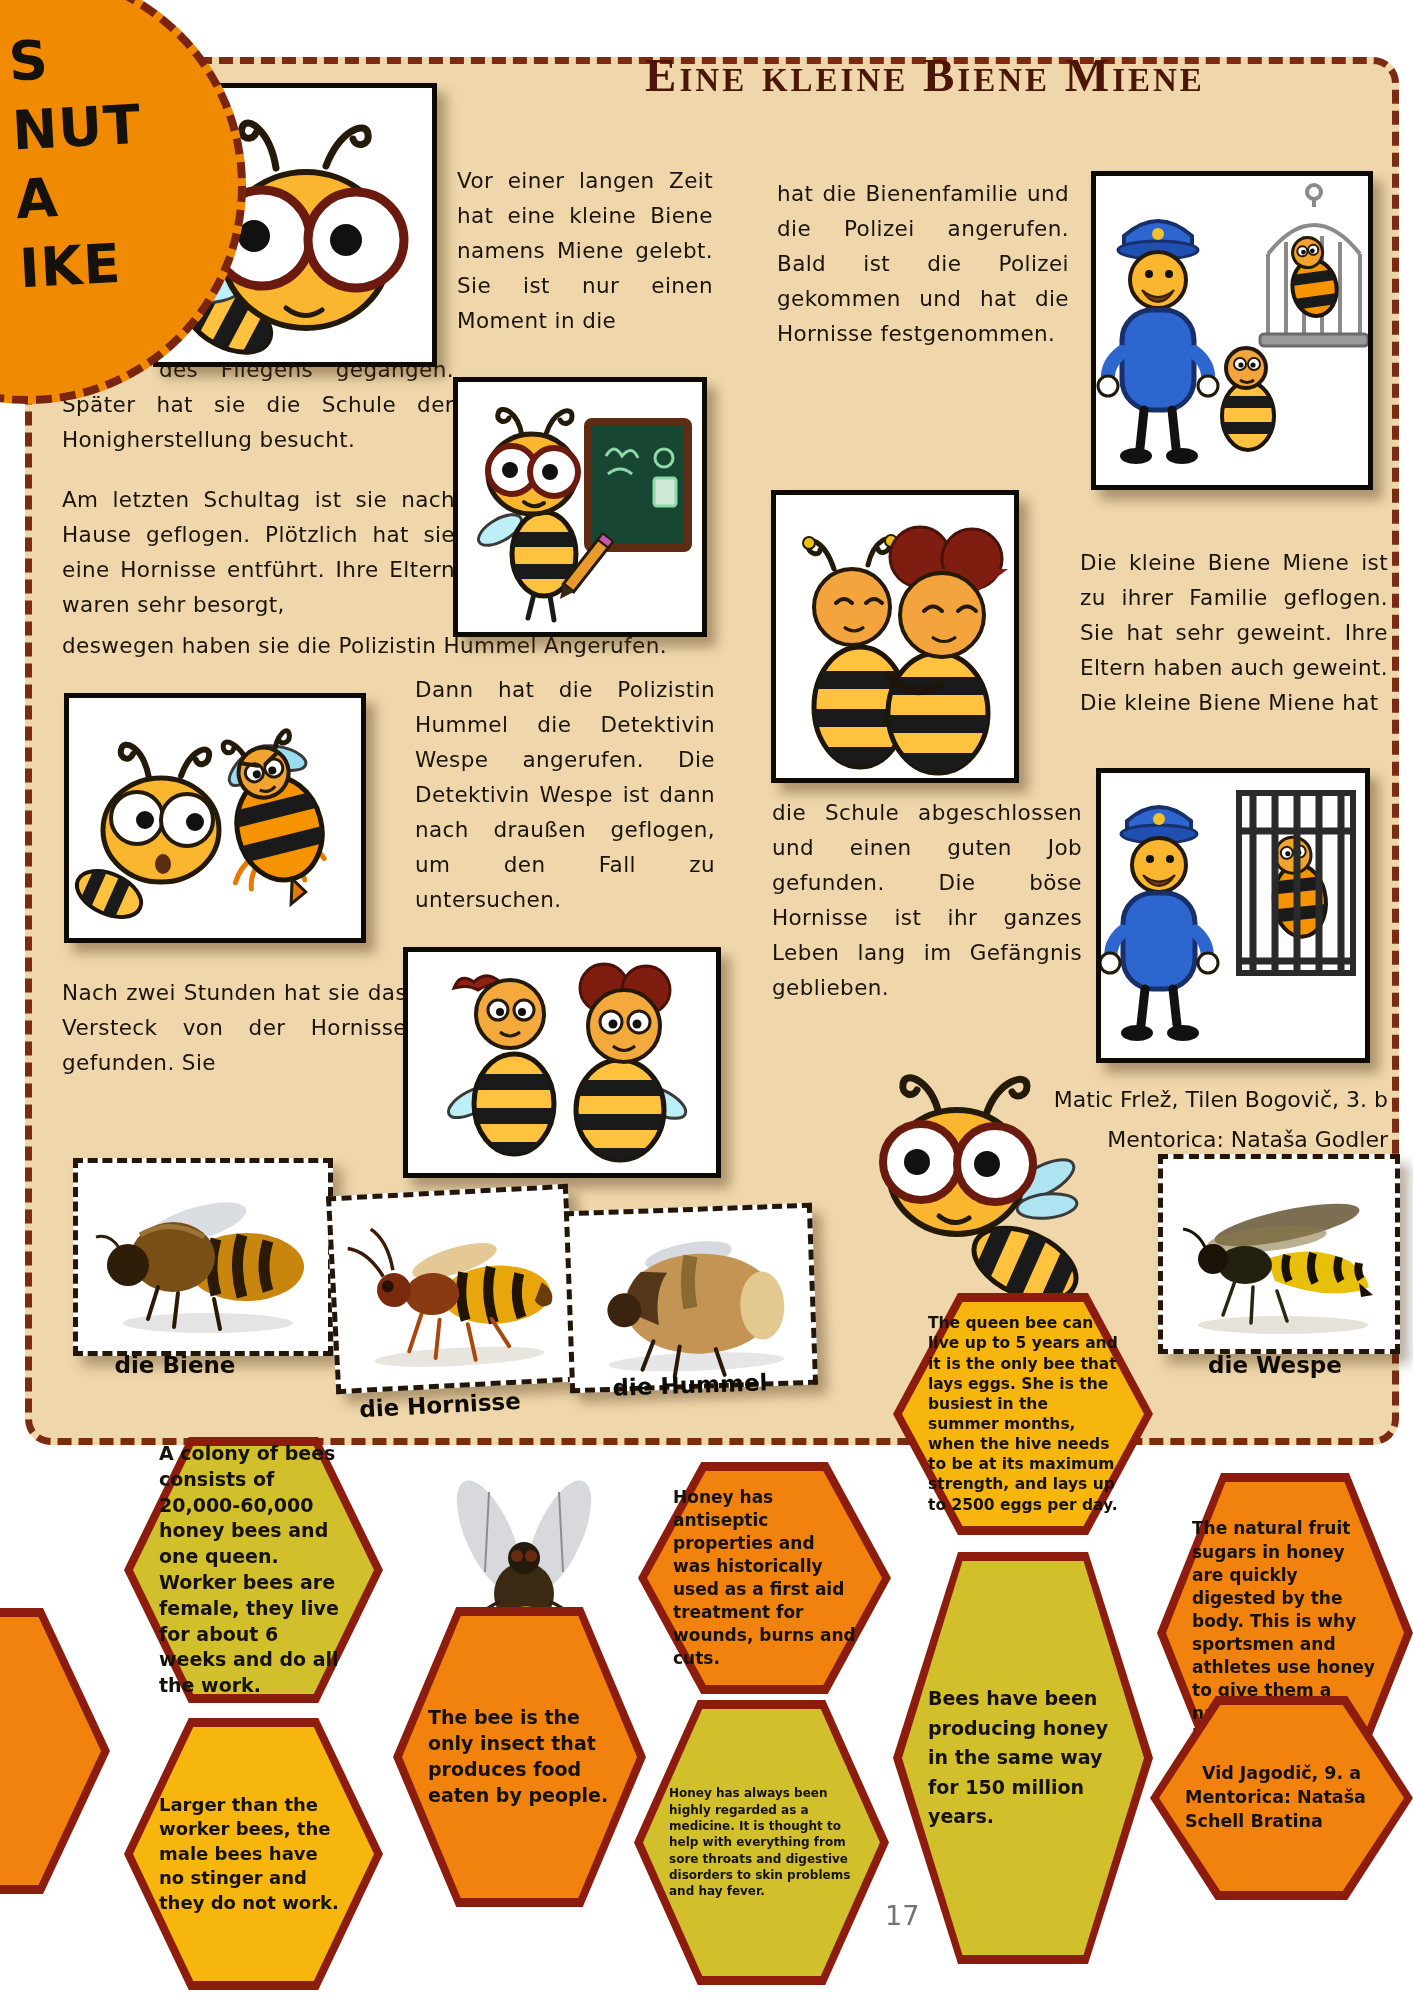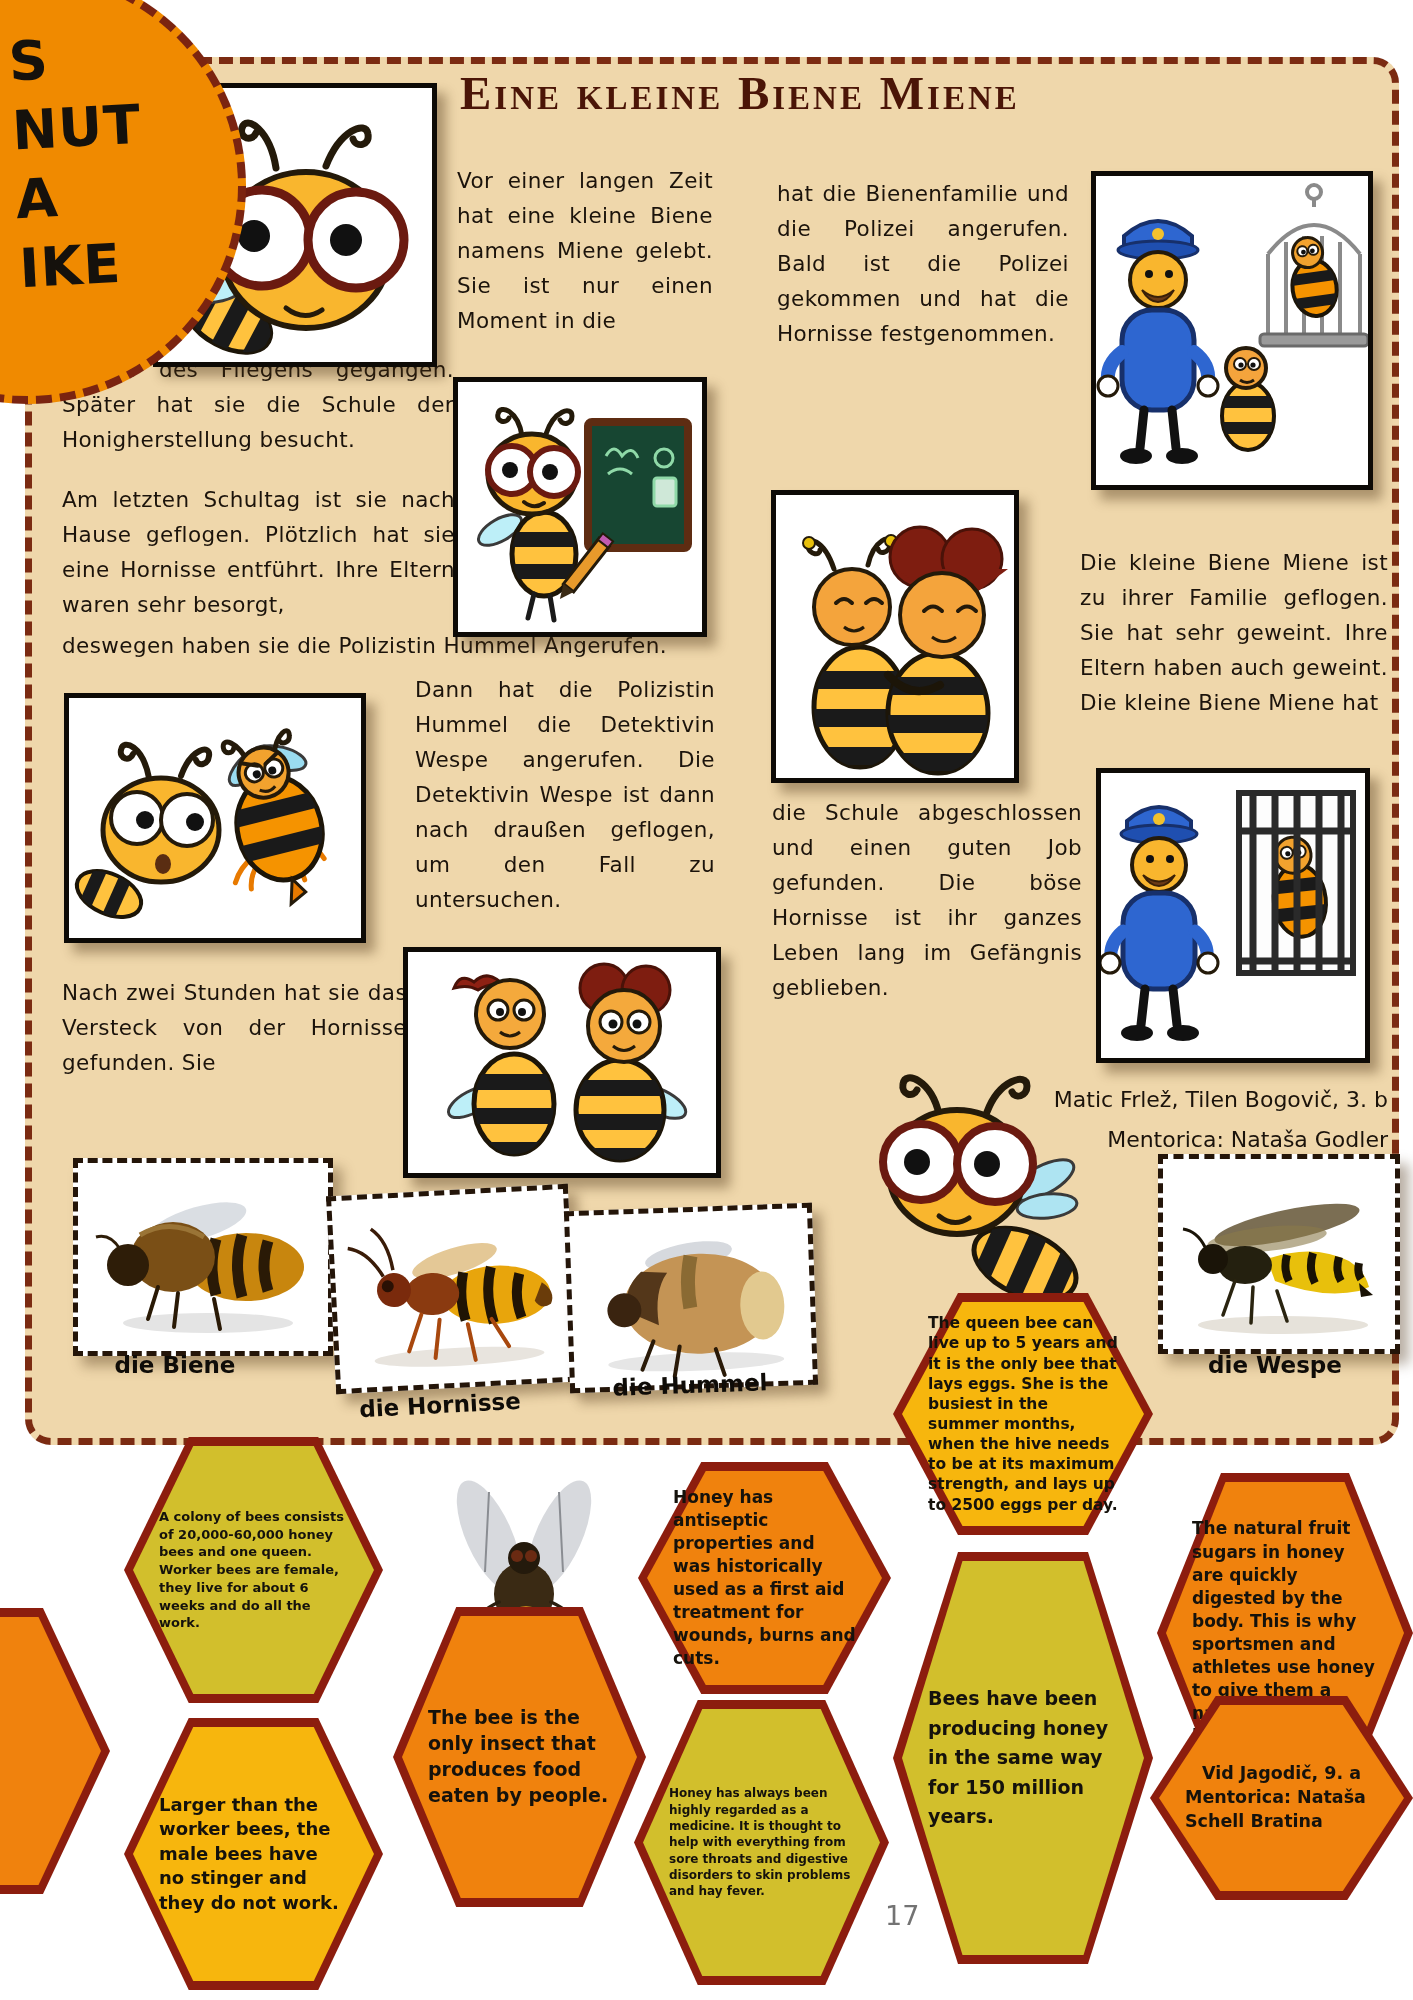--- a/index.html
+++ b/index.html
@@ -7,21 +7,21 @@
         font-family:"DejaVu Sans",sans-serif;color:#1b130b;}
   
   .tanbox{position:absolute;left:25px;top:57px;width:1360px;height:1374px;background:#efd7ab;
           border:7px dashed #7b2b12;border-radius:26px;}
   
   .badge{position:absolute;left:-190px;top:-32px;width:420px;height:420px;border-radius:50%;
          background:#f08a00;border:8px dashed #7b2410;z-index:6;}
   .badge-lines{position:absolute;left:196px;top:48px;transform:rotate(-3deg);
                font-weight:bold;font-size:54px;line-height:1.28;color:#15110c;letter-spacing:1px;}
   
-  .title{position:absolute;left:460px;top:66px;width:930px;z-index:3;
+  .title{position:absolute;left:460px;top:48px;width:930px;text-align:center;z-index:3;
          font-family:"Liberation Serif","DejaVu Serif",serif;font-variant:small-caps;
          font-weight:bold;font-size:47px;letter-spacing:3px;color:#4b1507;}
   
   .story{position:absolute;font-size:21.5px;line-height:35px;letter-spacing:.4px;
          text-align:justify;color:#1b130b;z-index:3;}
   .attrib{position:absolute;left:1000px;top:1080px;width:388px;text-align:right;z-index:3;
           font-size:22px;line-height:40px;color:#1b130b;}
   
   .imgbox{position:absolute;background:#fff;border:5px solid #0d0a06;z-index:3;
           box-shadow:9px 10px 11px rgba(70,45,15,.40);}
@@ -466,21 +466,21 @@
   </div>
 
   <div class="hex" style="left:-158px;top:1608px;width:268px;height:286px">
     <div class="hex-border"></div>
       <div class="hex-fill c-orng"></div>
   </div>
 
   <div class="hex" style="left:124px;top:1437px;width:259px;height:266px">
     <div class="hex-border"></div>
       <div class="hex-fill c-olive"></div>
-    <div class="hex-text" style="font-size:13px">A colony of bees consists of 20,000-60,000 honey bees and one queen. Worker bees are female, they live for about 6 weeks and do all the work.</div>
+    <div class="hex-text" style="font-size:19px">A colony of bees consists of 20,000-60,000 honey bees and one queen. Worker bees are female, they live for about 6 weeks and do all the work.</div>
   </div>
 
   <div class="hex" style="left:124px;top:1718px;width:259px;height:272px">
     <div class="hex-border"></div>
       <div class="hex-fill c-gold"></div>
     <div class="hex-text" style="font-size:18px">Larger than the worker bees, the male bees have no stinger and they do not work.</div>
   </div>
 
   <div class="hex" style="left:393px;top:1607px;width:253px;height:300px">
     <div class="hex-border"></div>

